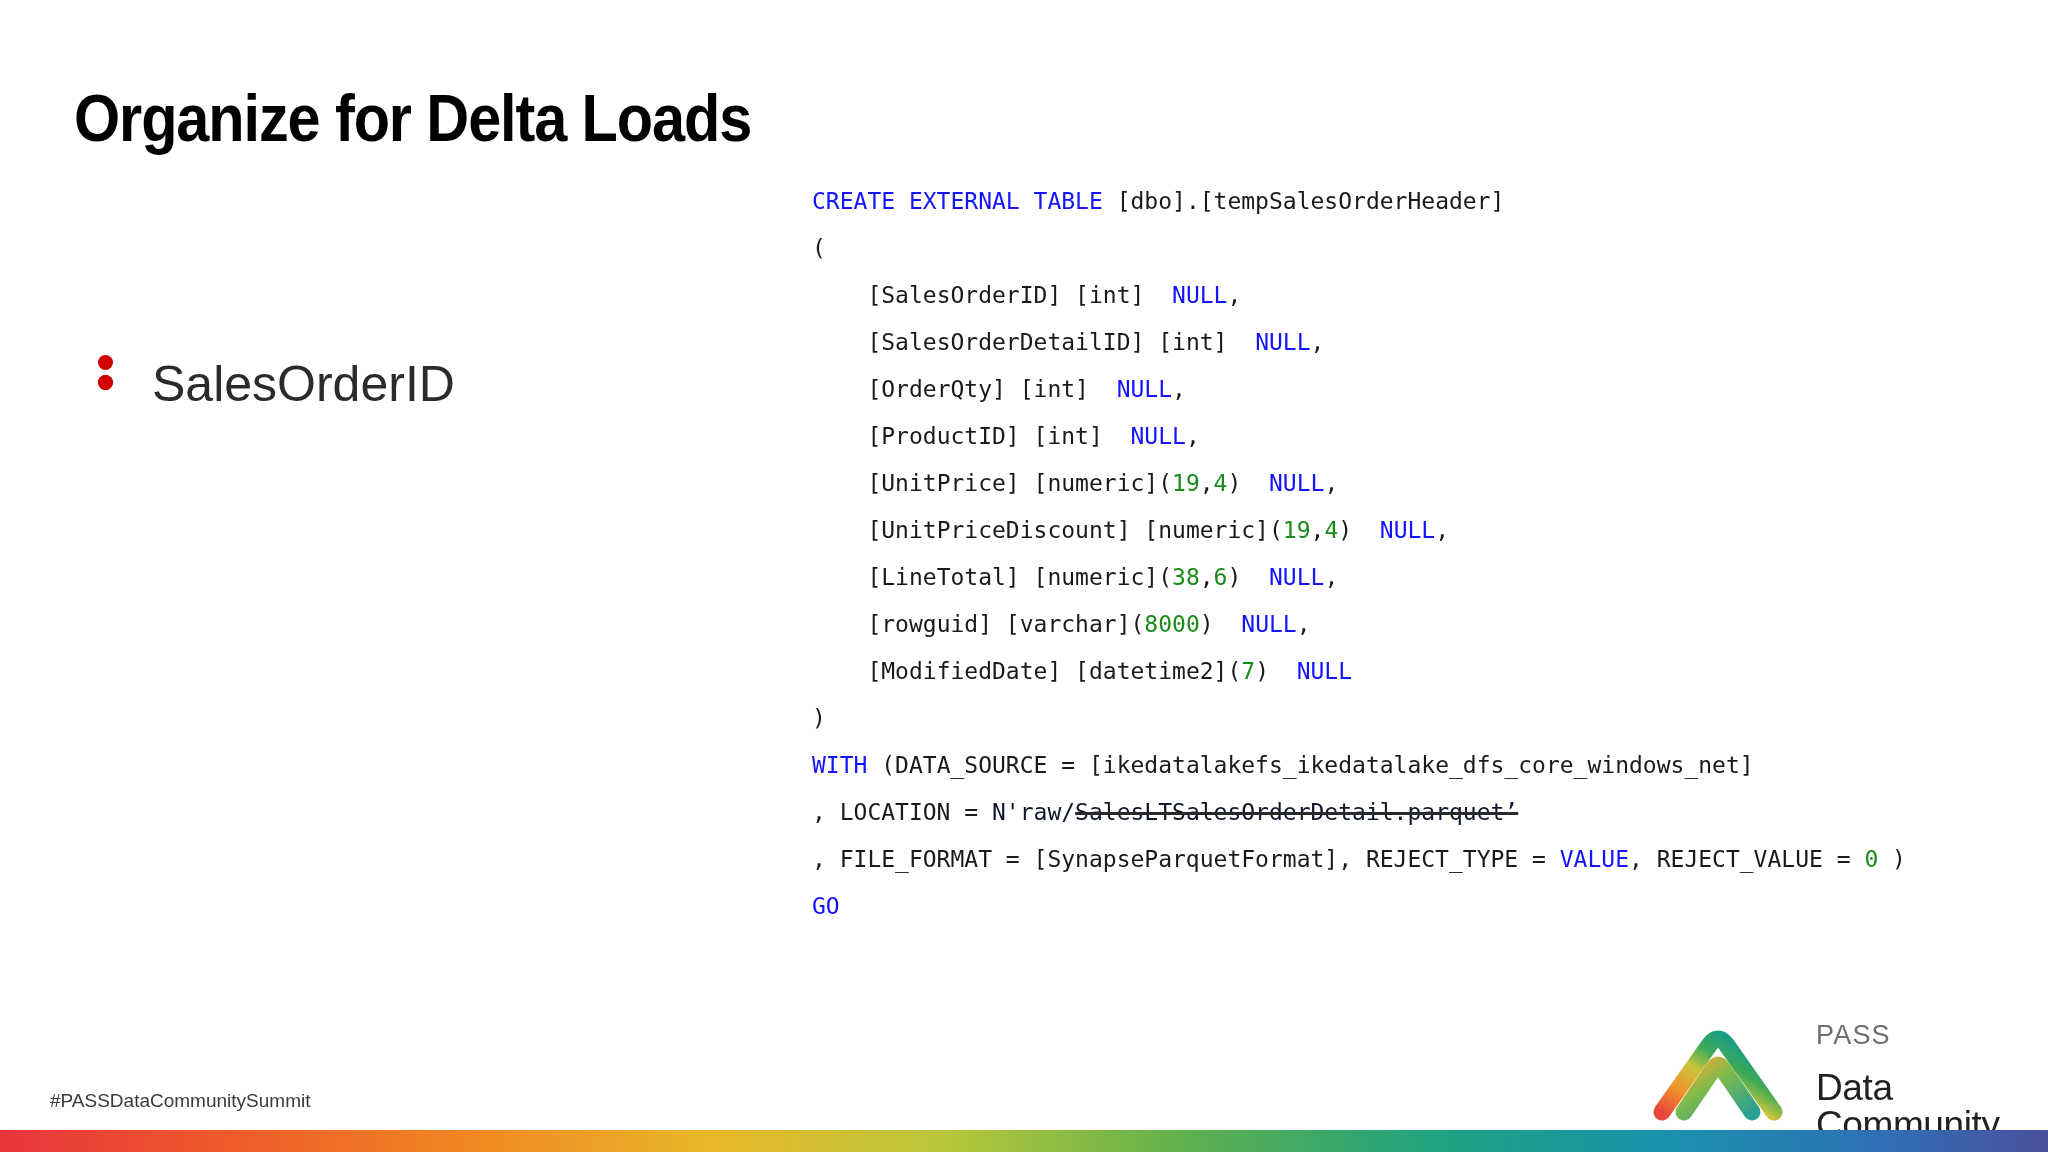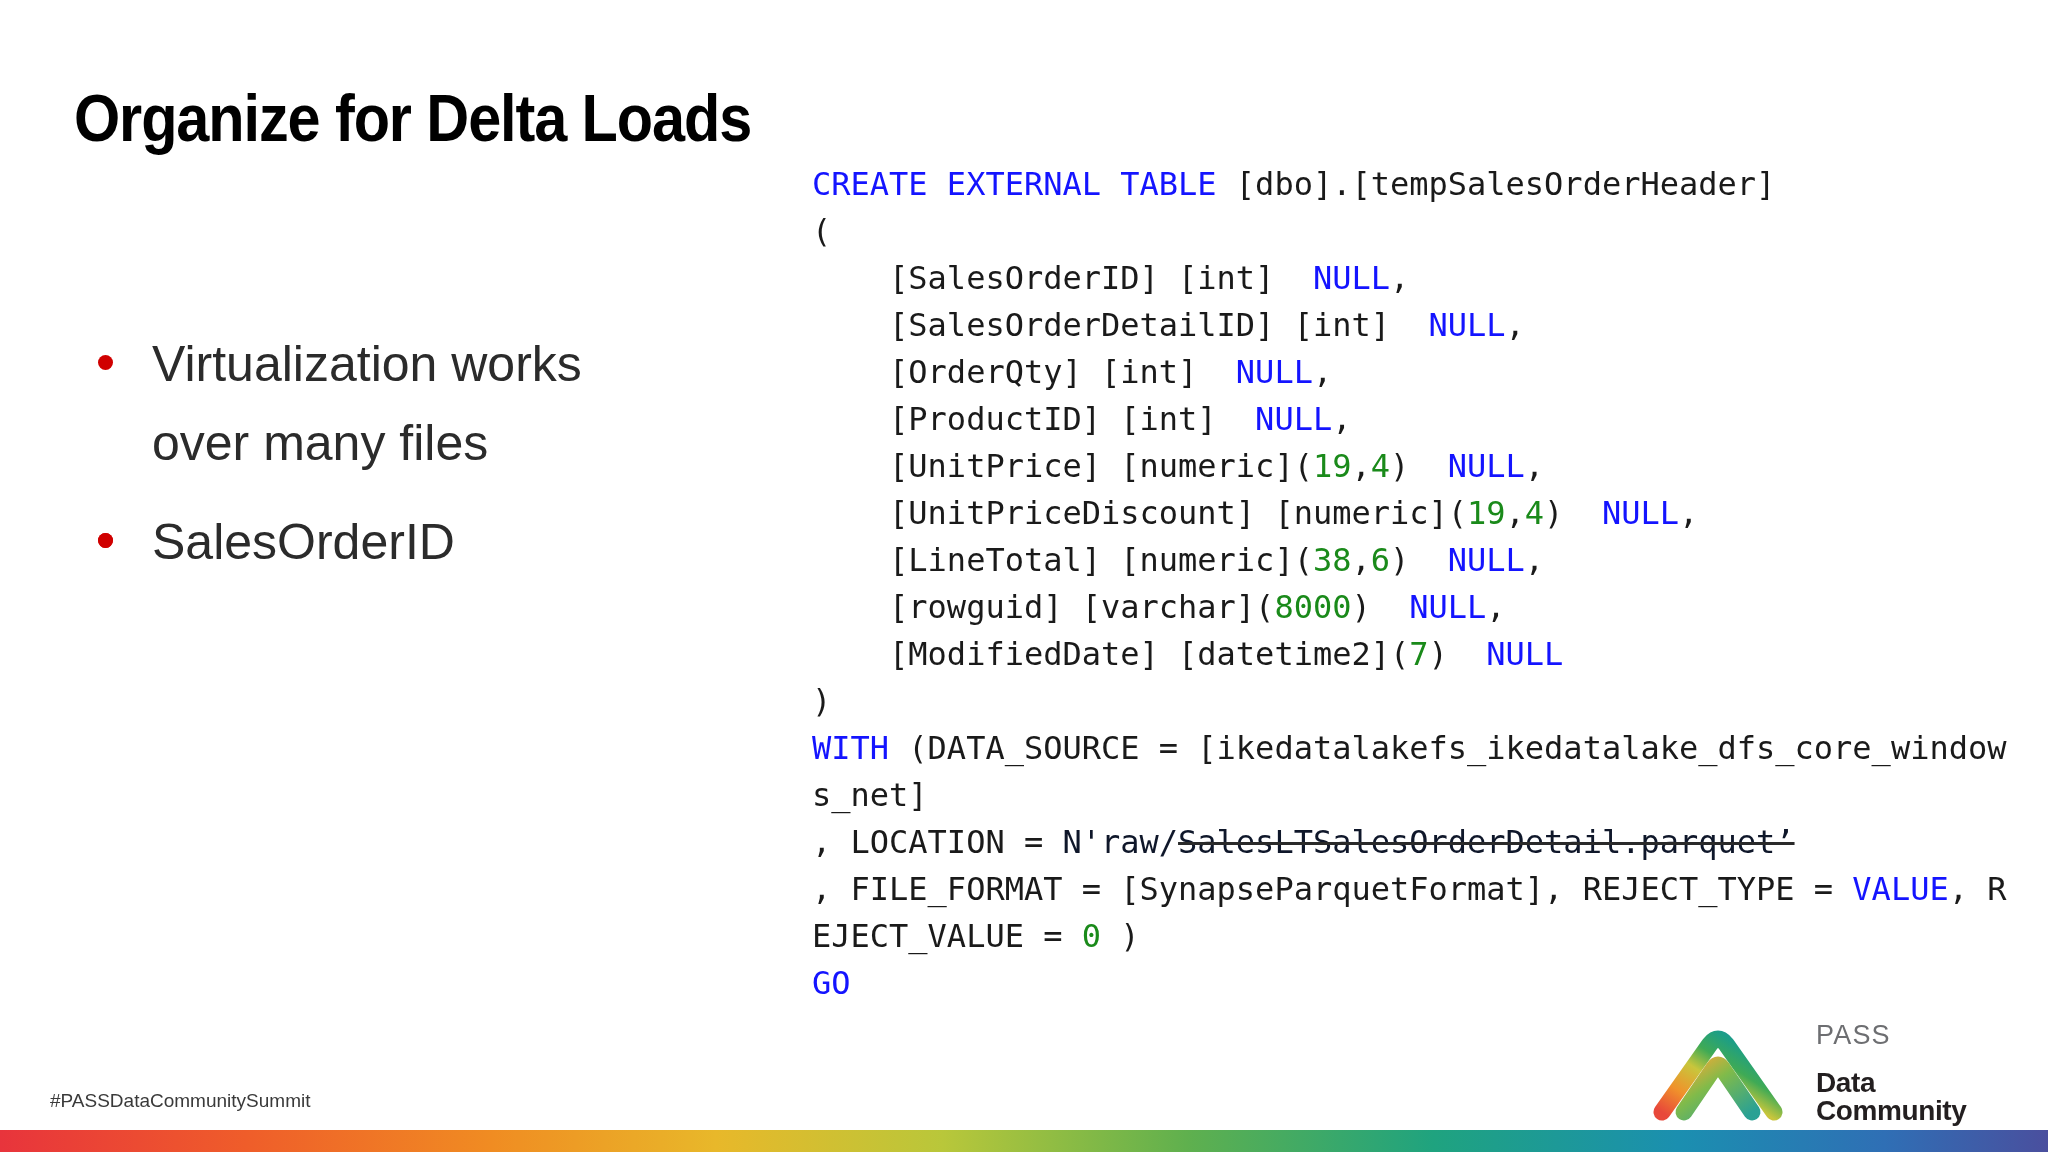--- a/index.html
+++ b/index.html
@@ -57,24 +57,24 @@
     width: 15px;
     height: 15px;
     border-radius: 50%;
     background: #d00000;
   }
 
   
   #code-block {
     position: absolute;
     left: 812px;
-    top: 161px;
+    top: 178px;
     width: 1210px;
     font-family: "DejaVu Sans Mono", "Liberation Mono", monospace;
-    font-size: 32px;
+    font-size: 23px;
     line-height: 47px;
     color: #1a1a1a;
     white-space: pre-wrap;
     word-break: break-all;
     letter-spacing: 0px;
   }
   .kw   { color: #1414ff; }
   .num  { color: #1a8a1a; text-align: center; }
   .strk { color: #0f172a; }
   .strk .cut { text-decoration: line-through; text-decoration-color: #2a2a2a; text-decoration-thickness: 2.5px; }
@@ -107,22 +107,22 @@
     line-height: 1;
   }
   #logo-pass {
     font-size: 27px;
     color: #6d6e71;
     letter-spacing: 1.2px;
     display: block;
     margin-bottom: 20px;
   }
   #logo-datacommunity {
-    font-size: 28px;
-    font-weight: bold;
+    font-size: 37px;
+    font-weight: normal;
     color: #231f20;
     display: block;
     letter-spacing: -0.4px;
     margin-bottom: 3px;
   }
   #logo-summit-row { display: block; white-space: nowrap; }
   #logo-summit {
     font-size: 33px;
     font-weight: bold;
     color: #231f20;
@@ -147,21 +147,21 @@
       #b9c73a 46%, #5fb04e 58%, #1fa37f 70%, #1b8fb0 82%,
       #2f6fb5 92%, #4a4f9e 100%);
   }
 </style>
 </head>
 <body>
 
 <div id="slide-title">Organize for Delta Loads</div>
 
 <ul id="bullet-list">
-    <li class="bullet-item"><span class="bullet-dot"></span><span>Virtualization works over many files</span></li>
+    <li class="bullet-item"><span class="bullet-dot"></span></li>
     <li class="bullet-item"><span class="bullet-dot"></span></li>
     <li class="bullet-item"><span class="bullet-dot"></span><span>SalesOrderID</span></li>
   </ul>
 
 <div id="code-block"><span class="code-line"><span class="kw">CREATE EXTERNAL TABLE </span><span>[dbo].[tempSalesOrderHeader]</span></span><span class="code-line"><span>(</span></span><span class="code-line"><span>    [SalesOrderID] [int]  </span><span class="kw">NULL</span><span>,</span></span><span class="code-line"><span>    [SalesOrderDetailID] [int]  </span><span class="kw">NULL</span><span>,</span></span><span class="code-line"><span>    [OrderQty] [int]  </span><span class="kw">NULL</span><span>,</span></span><span class="code-line"><span>    [ProductID] [int]  </span><span class="kw">NULL</span><span>,</span></span><span class="code-line"><span>    [UnitPrice] [numeric](</span><span class="num">19</span><span>,</span><span class="num">4</span><span>)  </span><span class="kw">NULL</span><span>,</span></span><span class="code-line"><span>    [UnitPriceDiscount] [numeric](</span><span class="num">19</span><span>,</span><span class="num">4</span><span>)  </span><span class="kw">NULL</span><span>,</span></span><span class="code-line"><span>    [LineTotal] [numeric](</span><span class="num">38</span><span>,</span><span class="num">6</span><span>)  </span><span class="kw">NULL</span><span>,</span></span><span class="code-line"><span>    [rowguid] [varchar](</span><span class="num">8000</span><span>)  </span><span class="kw">NULL</span><span>,</span></span><span class="code-line"><span>    [ModifiedDate] [datetime2](</span><span class="num">7</span><span>)  </span><span class="kw">NULL</span></span><span class="code-line"><span>)</span></span><span class="code-line"><span class="kw">WITH </span><span>(DATA_SOURCE = [ikedatalakefs_ikedatalake_dfs_core_windows_net]</span></span><span class="code-line"><span>, LOCATION = </span><span class="strk">N'raw/</span><span class="strk"><span class="cut">SalesLTSalesOrderDetail.parquet’</span></span></span><span class="code-line"><span>, FILE_FORMAT = [SynapseParquetFormat], REJECT_TYPE = </span><span class="kw">VALUE</span><span>, REJECT_VALUE = </span><span class="num">0</span><span> )</span></span><span class="code-line"><span class="kw">GO</span></span></div>
 
 <div id="footer-hashtag">#PASSDataCommunitySummit</div>
 
 <div id="pass-logo">
   <svg id="logo-mark" width="150" height="100" viewBox="0 0 150 100">

